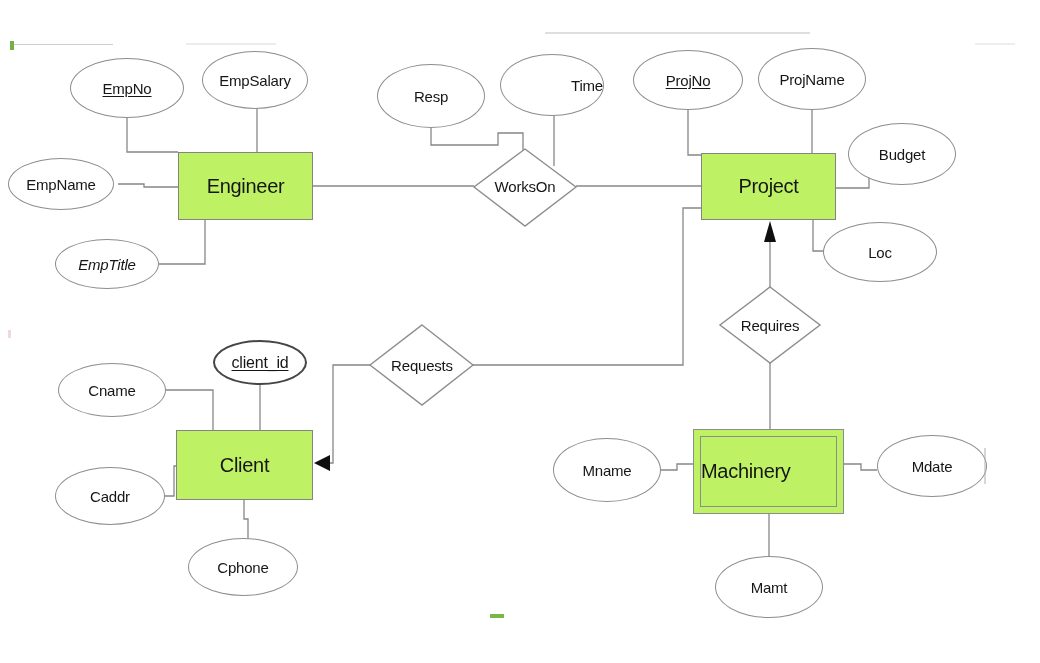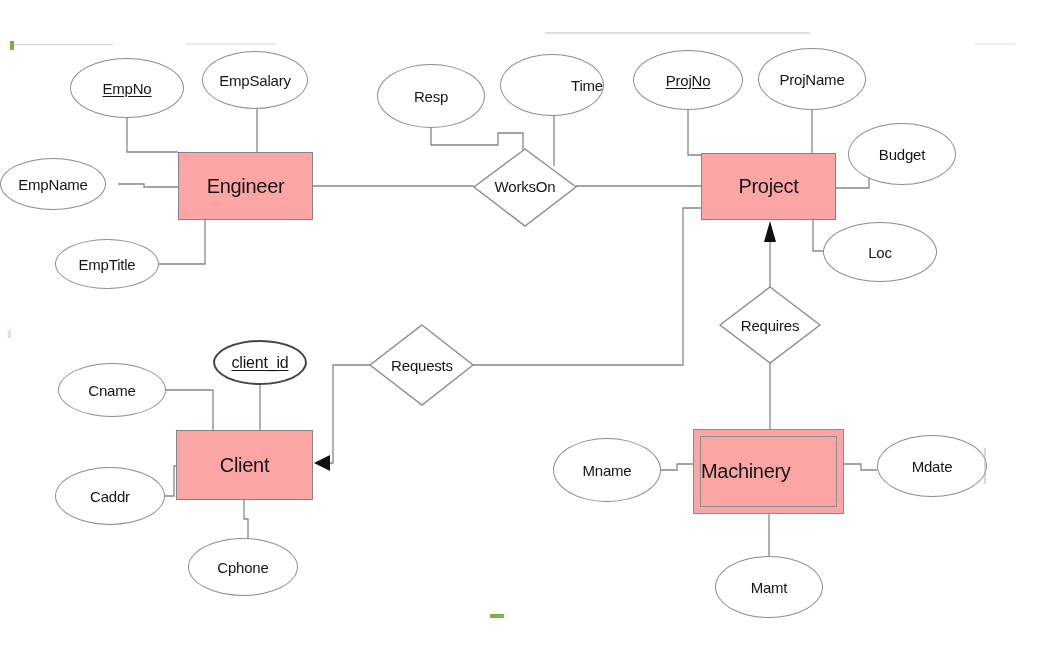--- a/index.html
+++ b/index.html
@@ -13,39 +13,39 @@
   .ellipse {
     position:absolute; box-sizing:border-box; z-index:2;
     border:1.4px solid #8d8d8d; border-radius:50%; background:#fff;
     display:flex; align-items:center; justify-content:center;
     font-size:15px; letter-spacing:-0.2px; white-space:nowrap;
   }
   .ellipse.key-attr .lbl { text-decoration:underline; text-underline-offset:2px; }
   .ellipse.bold-outline { border:2.2px solid #454545; font-size:16px;text-align:center; }
   .entity {
     position:absolute; box-sizing:border-box; z-index:2;
-    border:1.5px solid #848484; background:#fca5a5;
+    border:1.5px solid #848484; background:#bef264;
     display:flex; align-items:center; justify-content:center;
     font-size:20px; letter-spacing:-0.3px; white-space:nowrap;
   }
   .weak-inner {
     position:absolute; left:6px; top:6px; right:6px; bottom:6px;
     border:1.4px solid #8d8d8d;
     display:flex; align-items:center; justify-content:flex-start;
   }
   .rel-label {
     position:absolute; z-index:3; width:116px; text-align:center;
     font-size:15px; letter-spacing:-0.2px; white-space:nowrap;
   }
   .artifact { position:absolute; z-index:4; }
   
   #n-empno    { left:70px;  top:58px;  width:114px; height:60px;justify-content:center; }
   #n-empsalary{ left:202px; top:51px;  width:106px; height:58px; }
-  #n-empname  { left:0;  top:158px; width:106px; height:52px; }
-  #n-emptitle { left:55px;  top:239px; width:104px; height:50px; }
+  #n-empname  { left:8px;  top:158px; width:106px; height:52px; }
+  #n-emptitle { left:55px;  top:239px; width:104px; height:50px;font-style:italic; }
   #n-resp     { left:377px; top:64px;  width:108px; height:64px; }
   #n-time     { left:500px; top:54px;  width:104px; height:62px;justify-content:flex-end; }
   #n-projno   { left:633px; top:50px;  width:110px; height:60px; }
   #n-projname { left:758px; top:48px;  width:108px; height:62px; }
   #n-budget   { left:848px; top:123px; width:108px; height:62px; }
   #n-loc      { left:823px; top:222px; width:114px; height:60px; }
   #n-clientid { left:213px; top:340px; width:94px;  height:45px; }
   #n-cname    { left:58px;  top:363px; width:108px; height:54px; }
   #n-caddr    { left:55px;  top:467px; width:110px; height:58px; }
   #n-cphone   { left:188px; top:538px; width:110px; height:58px; }

